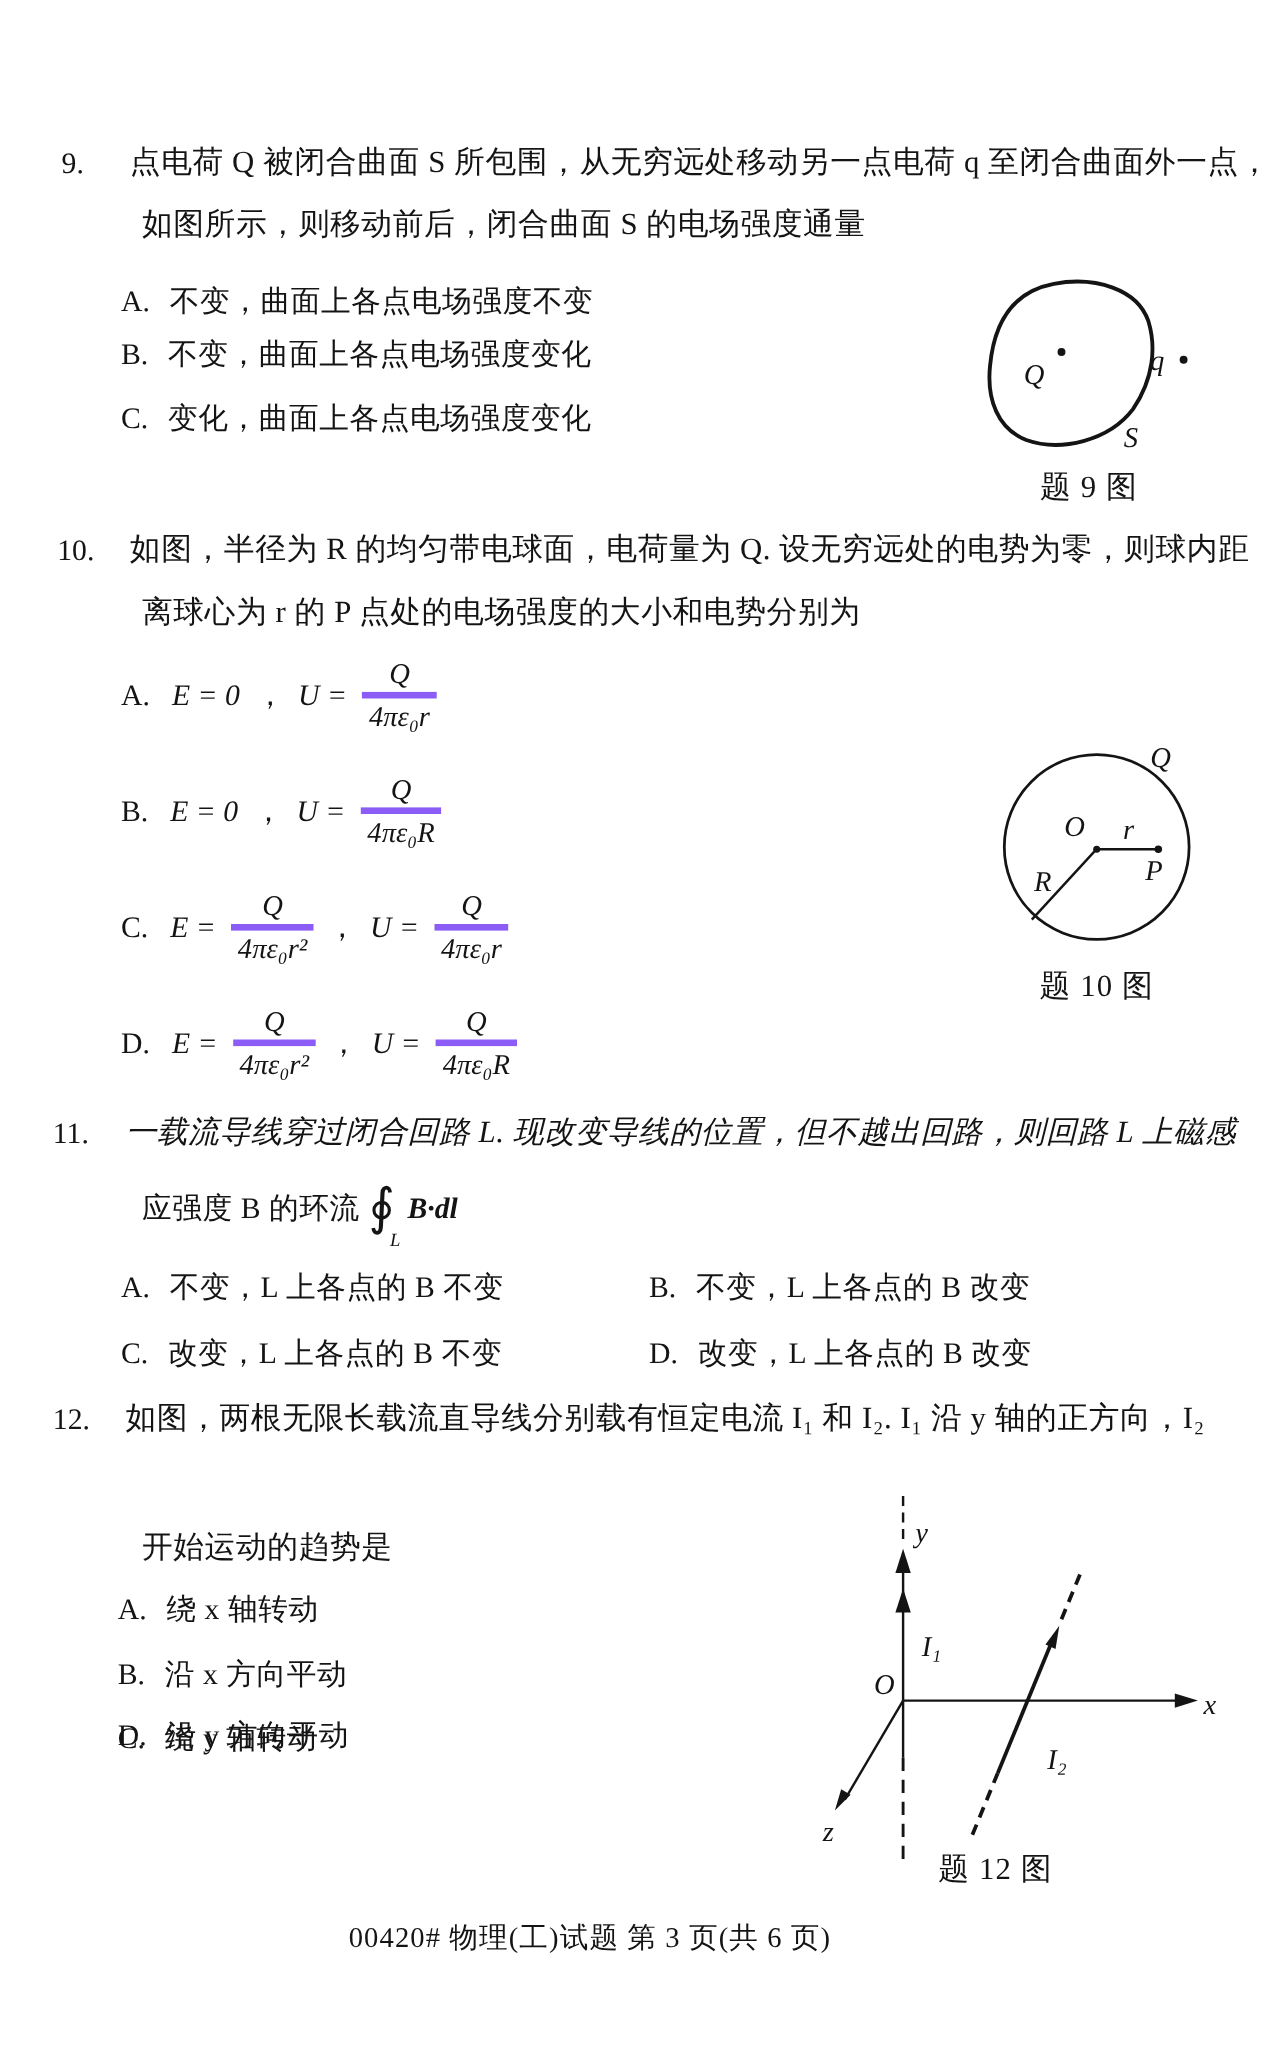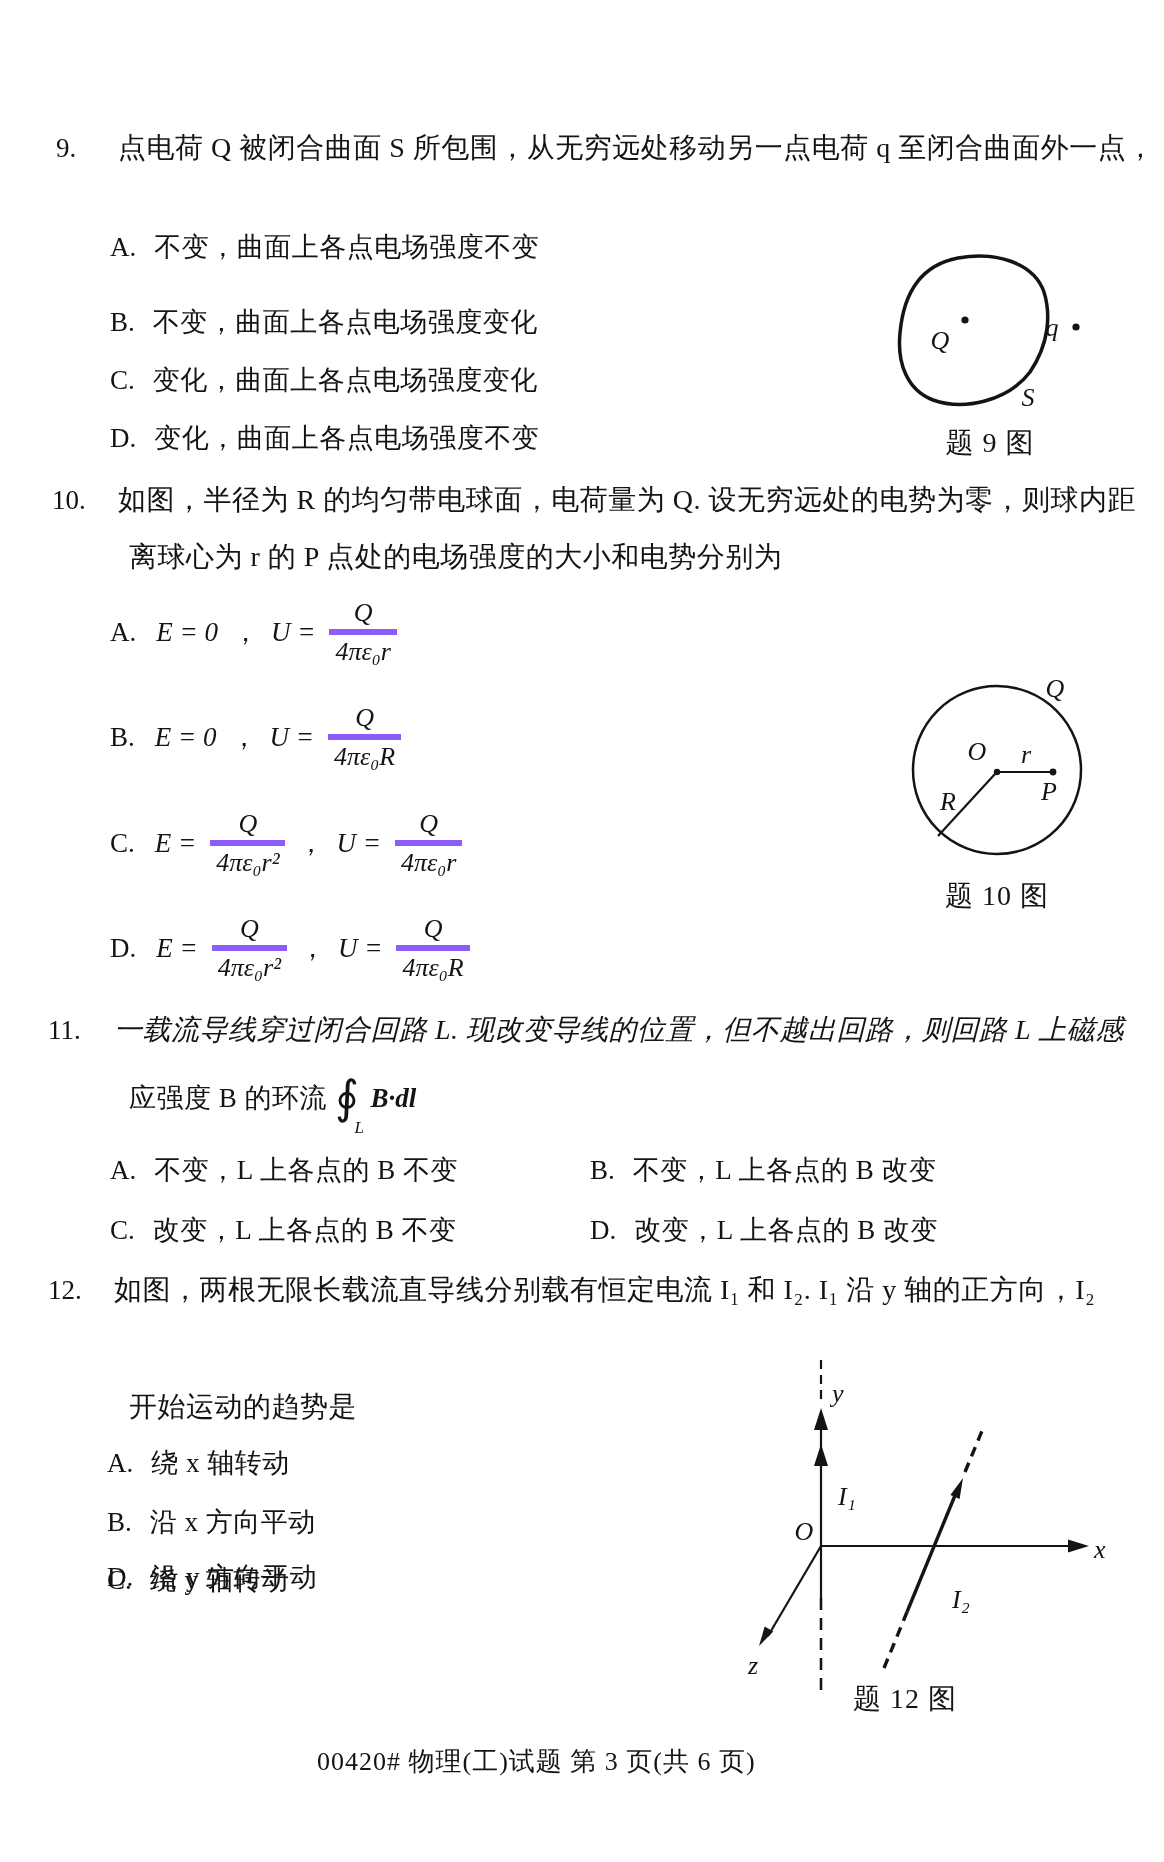--- a/index.html
+++ b/index.html
@@ -31,32 +31,30 @@
   svg text{font-family:"Liberation Serif","DejaVu Serif",serif;}
   .svglab{font-style:italic;font-size:26px;fill:#141414;}
 </style>
 </head>
 <body>
 
 <div class="page">
 
   <div class="qnum" style="left:56px;top:131px;">9.</div>
   <div class="line" style="left:118px;top:131px;">点电荷 Q 被闭合曲面 S 所包围，从无穷远处移动另一点电荷 q 至闭合曲面外一点，</div>
-
-  <div class="opt" style="left:110px;top:230px;text-align:right;">
+  <div class="line" style="left:129px;top:188px;">如图所示，则移动前后，闭合曲面 S 的电场强度通量</div>
+
+  <div class="opt" style="left:110px;top:257px;text-align:right;">
     <span class="lab">A.</span><span>不变，曲面上各点电场强度不变</span>
   </div>
   <div class="opt" style="left:110px;top:305px;">
     <span class="lab">B.</span><span>不变，曲面上各点电场强度变化</span>
   </div>
   <div class="opt" style="left:110px;top:363px;">
     <span class="lab">C.</span><span>变化，曲面上各点电场强度变化</span>
-  </div>
-  <div class="opt" style="left:110px;top:421px;">
-    <span class="lab">D.</span><span>变化，曲面上各点电场强度不变</span>
   </div>
 
   <svg width="240" height="190" viewBox="870 240 240 190" style="left:870px;top:240px;">
     <path d="M 958 258 C 996 251, 1034 263, 1044 292 C 1051 315, 1049 344, 1030 372
              C 1008 401, 964 411, 933 400 C 907 390, 897 363, 900 333 C 903 300, 916 266, 958 258 Z" fill="none" stroke="#141414" stroke-width="3.5" stroke-linecap="round"></path>
     <circle cx="965" cy="320" r="3.6" fill="#141414"></circle>
     <text x="940" y="349" class="svglab" text-anchor="middle">Q</text>
     <circle cx="1076" cy="327" r="3.6" fill="#141414"></circle>
     <text x="1052" y="336" class="svglab" text-anchor="middle">q</text>
     <text x="1028" y="406" class="svglab" text-anchor="middle">S</text>

